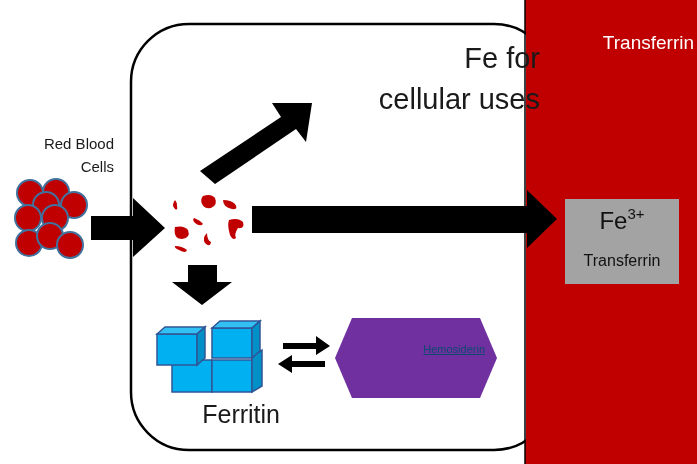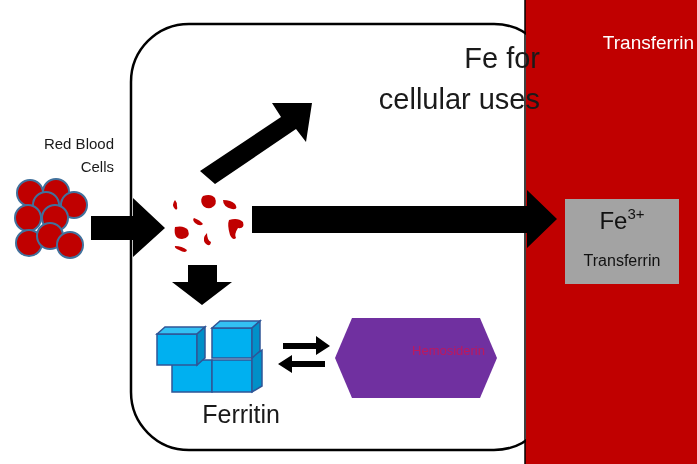--- a/index.html
+++ b/index.html
@@ -7,21 +7,21 @@
   #diagram { position:absolute; left:0; top:0; width:697px; height:464px; }
   .lbl { position:absolute; text-align:right; color:#1a1a1a; font-family:"Liberation Sans", sans-serif; }
   #rbc-label { left:4px; top:132px; width:110px; font-size:15px; line-height:23px; }
   #fe-uses { left:330px; top:38px; width:210px; font-size:29px; line-height:41px; }
   #circ-label { left:534px; top:32px; width:160px; font-size:19px; color:#ffffff; }
   #tf-box { position:absolute; left:565px; top:177px; width:114px; height:85px; background:#a3a3a3;margin-top:22px; }
   #tf-fe { position:absolute; left:0; top:8px; width:114px; text-align:center; font-size:24px; color:#111; }
   #tf-fe sup { font-size:15px; vertical-align:top; position:relative; top:-2px; }
   #tf-name { position:absolute; left:0; top:53px; width:114px; text-align:center; font-size:16px; color:#111; }
   #ferritin-label { left:160px; top:400px; width:120px; font-size:25px; }
-  #hemo-label { left:345px; top:343px; width:140px; font-size:13px; color:#be185d; }
+  #hemo-label { left:345px; top:343px; width:140px; font-size:11px; color:#0c4a6e;text-decoration:underline; }
 </style>
 </head>
 <body>
 
 <svg id="diagram" viewBox="0 0 697 464" xmlns="http://www.w3.org/2000/svg">
 
   <rect x="525" y="0" width="172" height="464" fill="#c00000"></rect>
 
   <rect x="131" y="24" width="421" height="426" rx="58" ry="58" fill="#ffffff" stroke="#000" stroke-width="2.5"></rect>
   <rect x="526" y="0" width="171" height="464" fill="#c00000"></rect>

